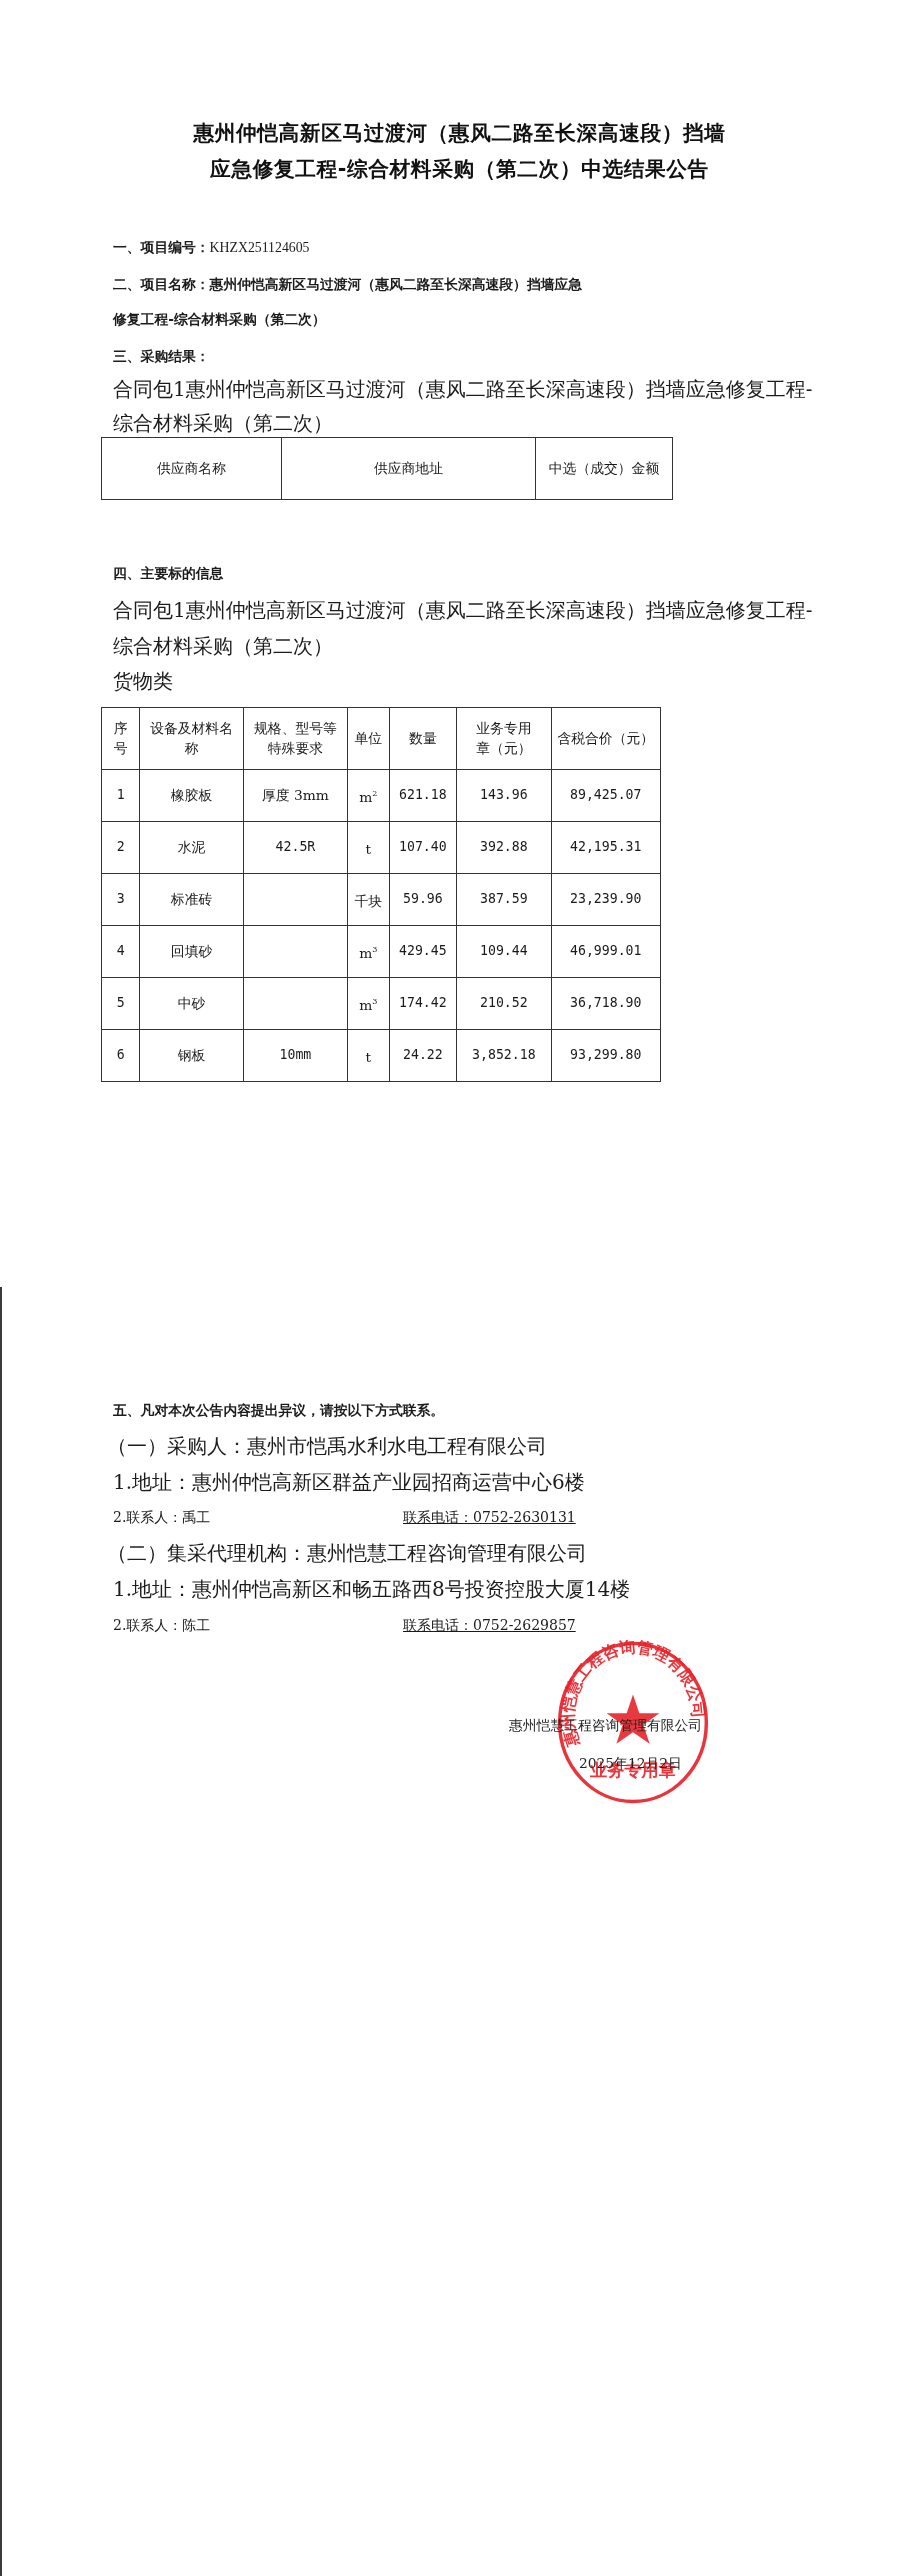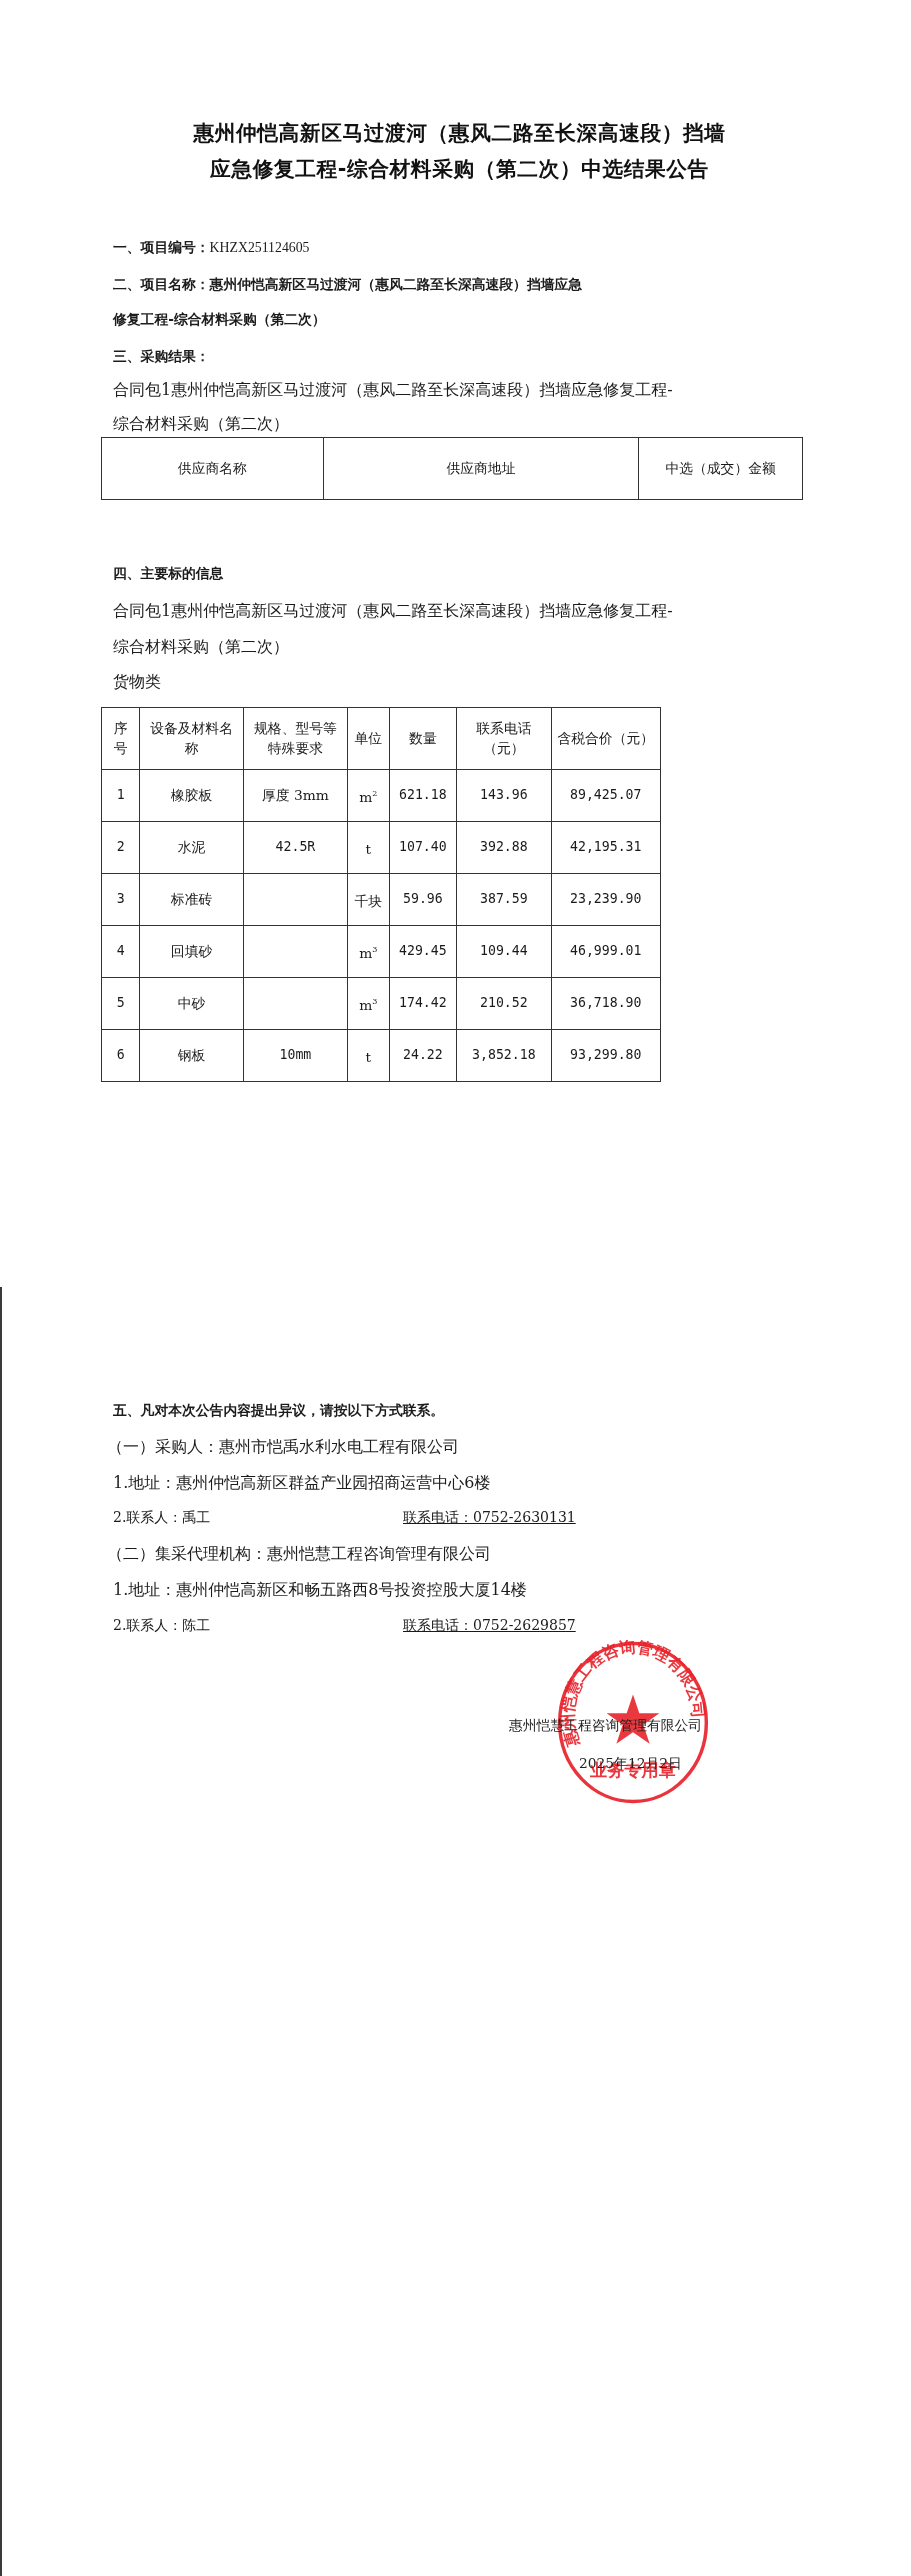--- a/index.html
+++ b/index.html
@@ -9,28 +9,28 @@
   }
   .scan-edge { position: absolute; left: 0; top: 1287px; width: 2.3px; height: 1289px; background: #3a3a3a; }
   .title {
     position: absolute; left: 86px; width: 747px; text-align: center;
     font-family: "DejaVu Sans", "Liberation Sans", sans-serif; font-weight: bold;
     font-size: 20.7px; letter-spacing: 0.6px; color: #111;
   }
   .title.l1 { top: 119px; }
   .title.l2 { top: 155px; }
   .line {
-    position: absolute; left: 113px; font-size: 16px; line-height: 17px; white-space: nowrap; color: #1c1c1c;
+    position: absolute; left: 113px; font-size: 20px; line-height: 17px; white-space: nowrap; color: #1c1c1c;
   }
   .line.bold { font-family: "DejaVu Sans", "Liberation Sans", sans-serif; font-weight: bold; font-size: 13.8px; }
   .line .val { font-family: Liberation Serif, serif; font-weight: normal; }
   table { position: absolute; border-collapse: collapse; font-size: 13.8px; }
   td, th { border: 1.1px solid #333; text-align: center; vertical-align: middle; font-weight: normal; padding: 0 3.4px; line-height: 20.7px; }
   .num { font-family: "DejaVu Sans Mono", "Liberation Mono", monospace; font-size: 13.2px; }
-  #supplier-table { left: 101px; top: 437px; width: 702px; }
+  #supplier-table { left: 101px; top: 437px; width: 572px; }
   #supplier-table th { height: 61px; }
   #supplier-table td { height: 65px; }
   #goods-table { left: 101px; top: 707px; width: 560px; }
   #goods-table th { height: 61px; line-height: 19.5px; }
   #goods-table td { height: 51px; }
   #goods-table tr.total td { height: 51px; }
   sup { font-size: 8px; }
   .contact-row { position: absolute; left: 113px; font-size: 14px; white-space: nowrap; }
   .contact-row .phone { position: absolute; left: 290px; top: 0; text-decoration: underline; }
   .stamp { position: absolute; left: 556px; top: 1640px; width: 154px; height: 165px; }
@@ -91,21 +91,21 @@
       <col style="width:123px">
       <col style="width:147px">
   </colgroup>
   <tbody>
       <tr>
     <th style="width:34px"><span style="display:inline-block;width:17px;word-break:break-all">序号</span></th>
     <th><span style="display:inline-block;width:86px">设备及材料名称</span></th>
     <th><span style="display:inline-block;width:86px">规格、型号等特殊要求</span></th>
     <th>单位</th>
     <th>数量</th>
-    <th><span style="display:inline-block;width:63px">联系电话（元）</span></th>
+    <th><span style="display:inline-block;width:63px">业务专用章（元）</span></th>
     <th>含税合价（元）</th>
   </tr>
   <tr>
     <td class="num">1</td>
     <td>橡胶板</td>
     <td>厚度 3mm</td>
     <td><span>m</span><sup>2</sup></td>
     <td class="num">621.18</td>
     <td class="num">143.96</td>
     <td class="num">89,425.07</td>

